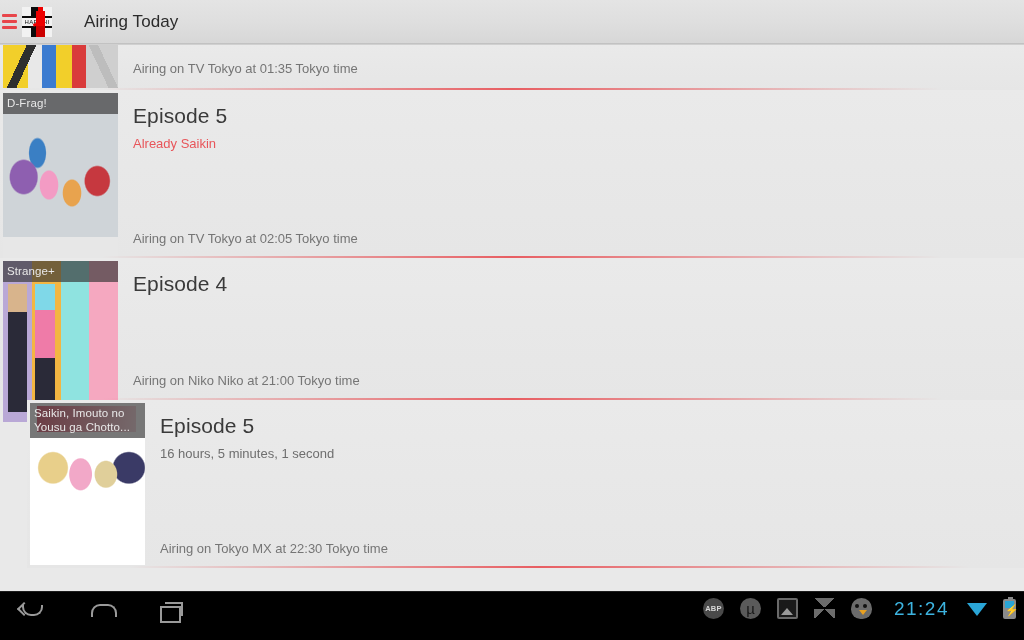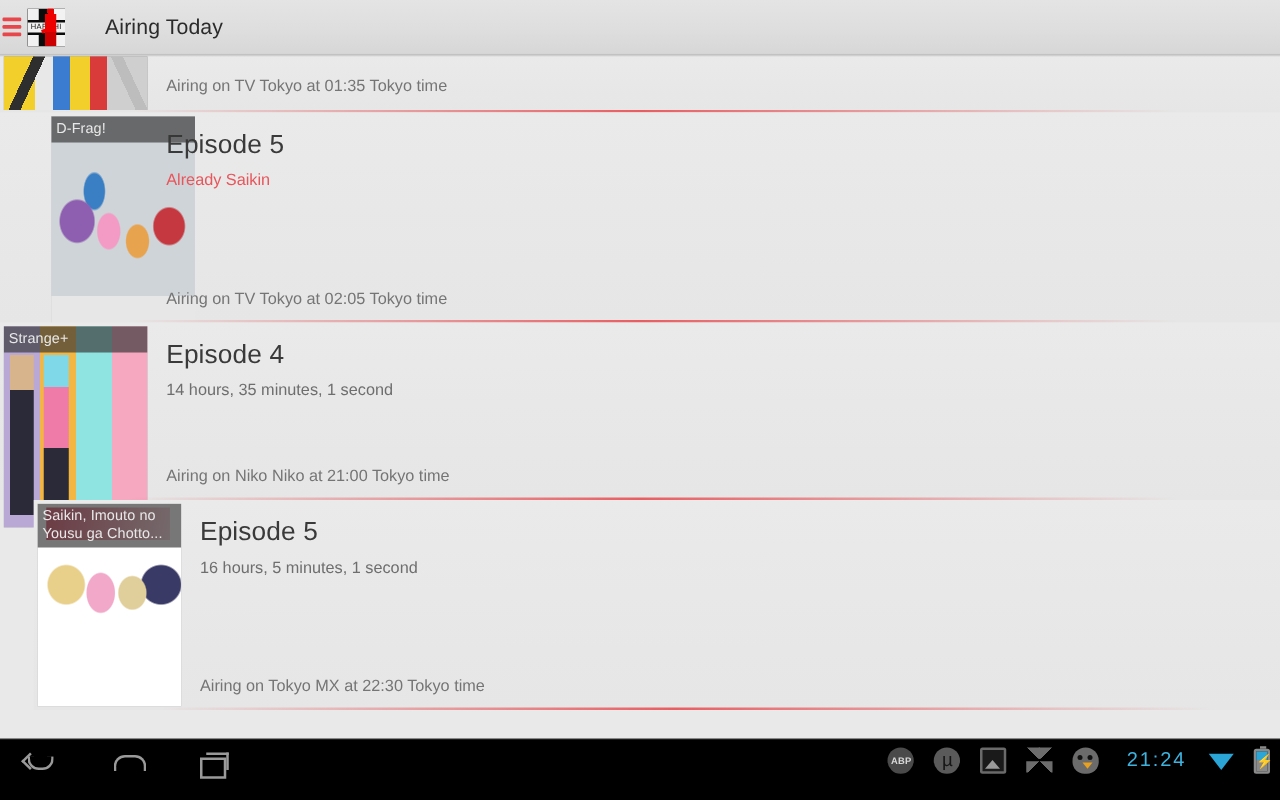--- a/index.html
+++ b/index.html
@@ -204,21 +204,21 @@
   .ic-bird:before{
     content:""; position:absolute; left:4px; top:6px; width:4px; height:4px;
     border-radius:50%; background:#111;
     box-shadow:8px 0 0 0 #111;
   }
   .ic-bird:after{
     content:""; position:absolute; left:8px; top:12px; width:0; height:0;
     border-left:4px solid transparent; border-right:4px solid transparent;
     border-top:5px solid #e8a020;
   }
-  .clock { color:#3db4e0; font-size:16px; letter-spacing:1.5px;
+  .clock { color:#3db4e0; font-size:19px; letter-spacing:1.5px;
            font-family:"Liberation Sans", sans-serif; margin:0 2px 0 6px; }
   .ic-wifi { width:20px; height:16px; position:relative; }
   .ic-wifi:before{
     content:""; position:absolute; left:0; top:2px; width:0; height:0;
     border-left:10px solid transparent; border-right:10px solid transparent;
     border-top:13px solid #2aa5d6;
   }
   .ic-batt { width:13px; height:20px; border:2px solid #8a8a8a; border-radius:2px; position:relative;
              background:linear-gradient(to bottom,#2aa5d6 0 45%, #8a8a8a 45% 100%); }
   .ic-batt:before{
@@ -257,40 +257,39 @@
       <div class="thumb" style="top:-122px; height:165px;">
         <div class="art art-bike"></div>
       </div>
       <div class="meta">
         <div class="ep-airing" style="bottom:14px;">Airing on TV Tokyo at 01:35 Tokyo time</div>
       </div>
       <div class="divider"></div>
     </div>
 
     <div class="row" style="height:168px;">
-      <div class="thumb" style="height:200px;margin-left:38px;">
+      <div class="thumb" style="height:200px;">
         <div class="art art-dfrag"></div>
         <div class="label">D-Frag!</div>
       </div>
       <div class="meta">
         <div class="ep-title">Episode 5</div>
         <div class="ep-sub aired">Already Saikin</div>
         <div class="ep-airing">Airing on TV Tokyo at 02:05 Tokyo time</div>
       </div>
       <div class="divider"></div>
     </div>
 
     <div class="row" style="height:142px;">
       <div class="thumb" style="height:161px;">
         <div class="art art-strange"></div>
         <div class="label">Strange+</div>
       </div>
       <div class="meta">
         <div class="ep-title">Episode 4</div>
-        <div class="ep-sub">14 hours, 35 minutes, 1 second</div>
         <div class="ep-airing">Airing on Niko Niko at 21:00 Tokyo time</div>
       </div>
       <div class="divider"></div>
     </div>
 
     <div class="row" style="height:168px;margin-left:27px;">
       <div class="thumb" style="height:162px;">
         <div class="art art-saikin"></div>
         <div class="label">Saikin, Imouto no Yousu ga Chotto...</div>
       </div>

